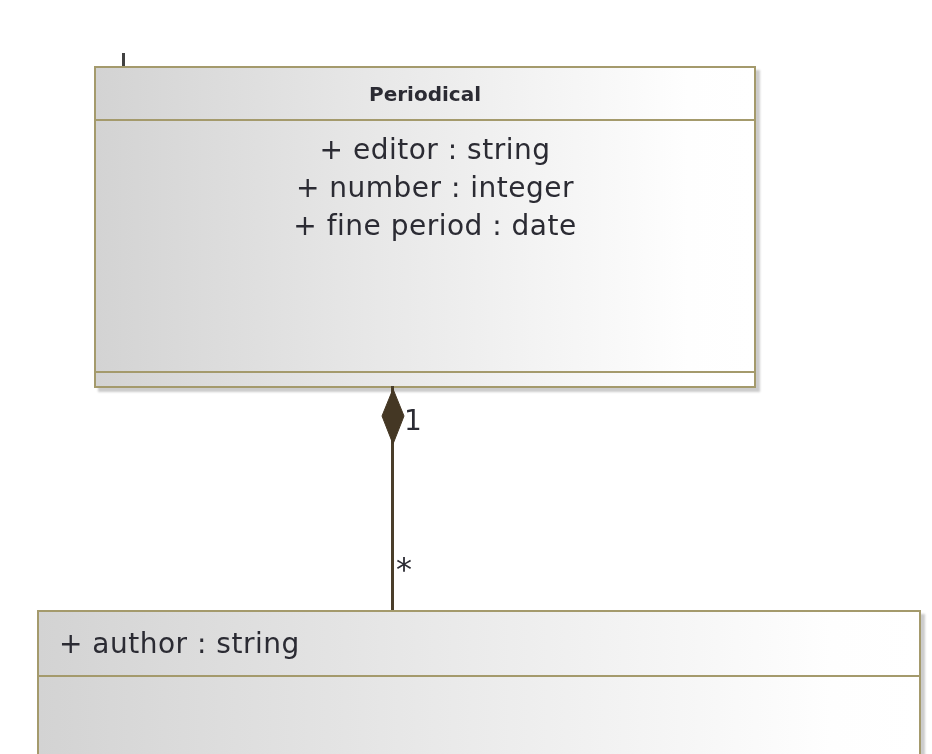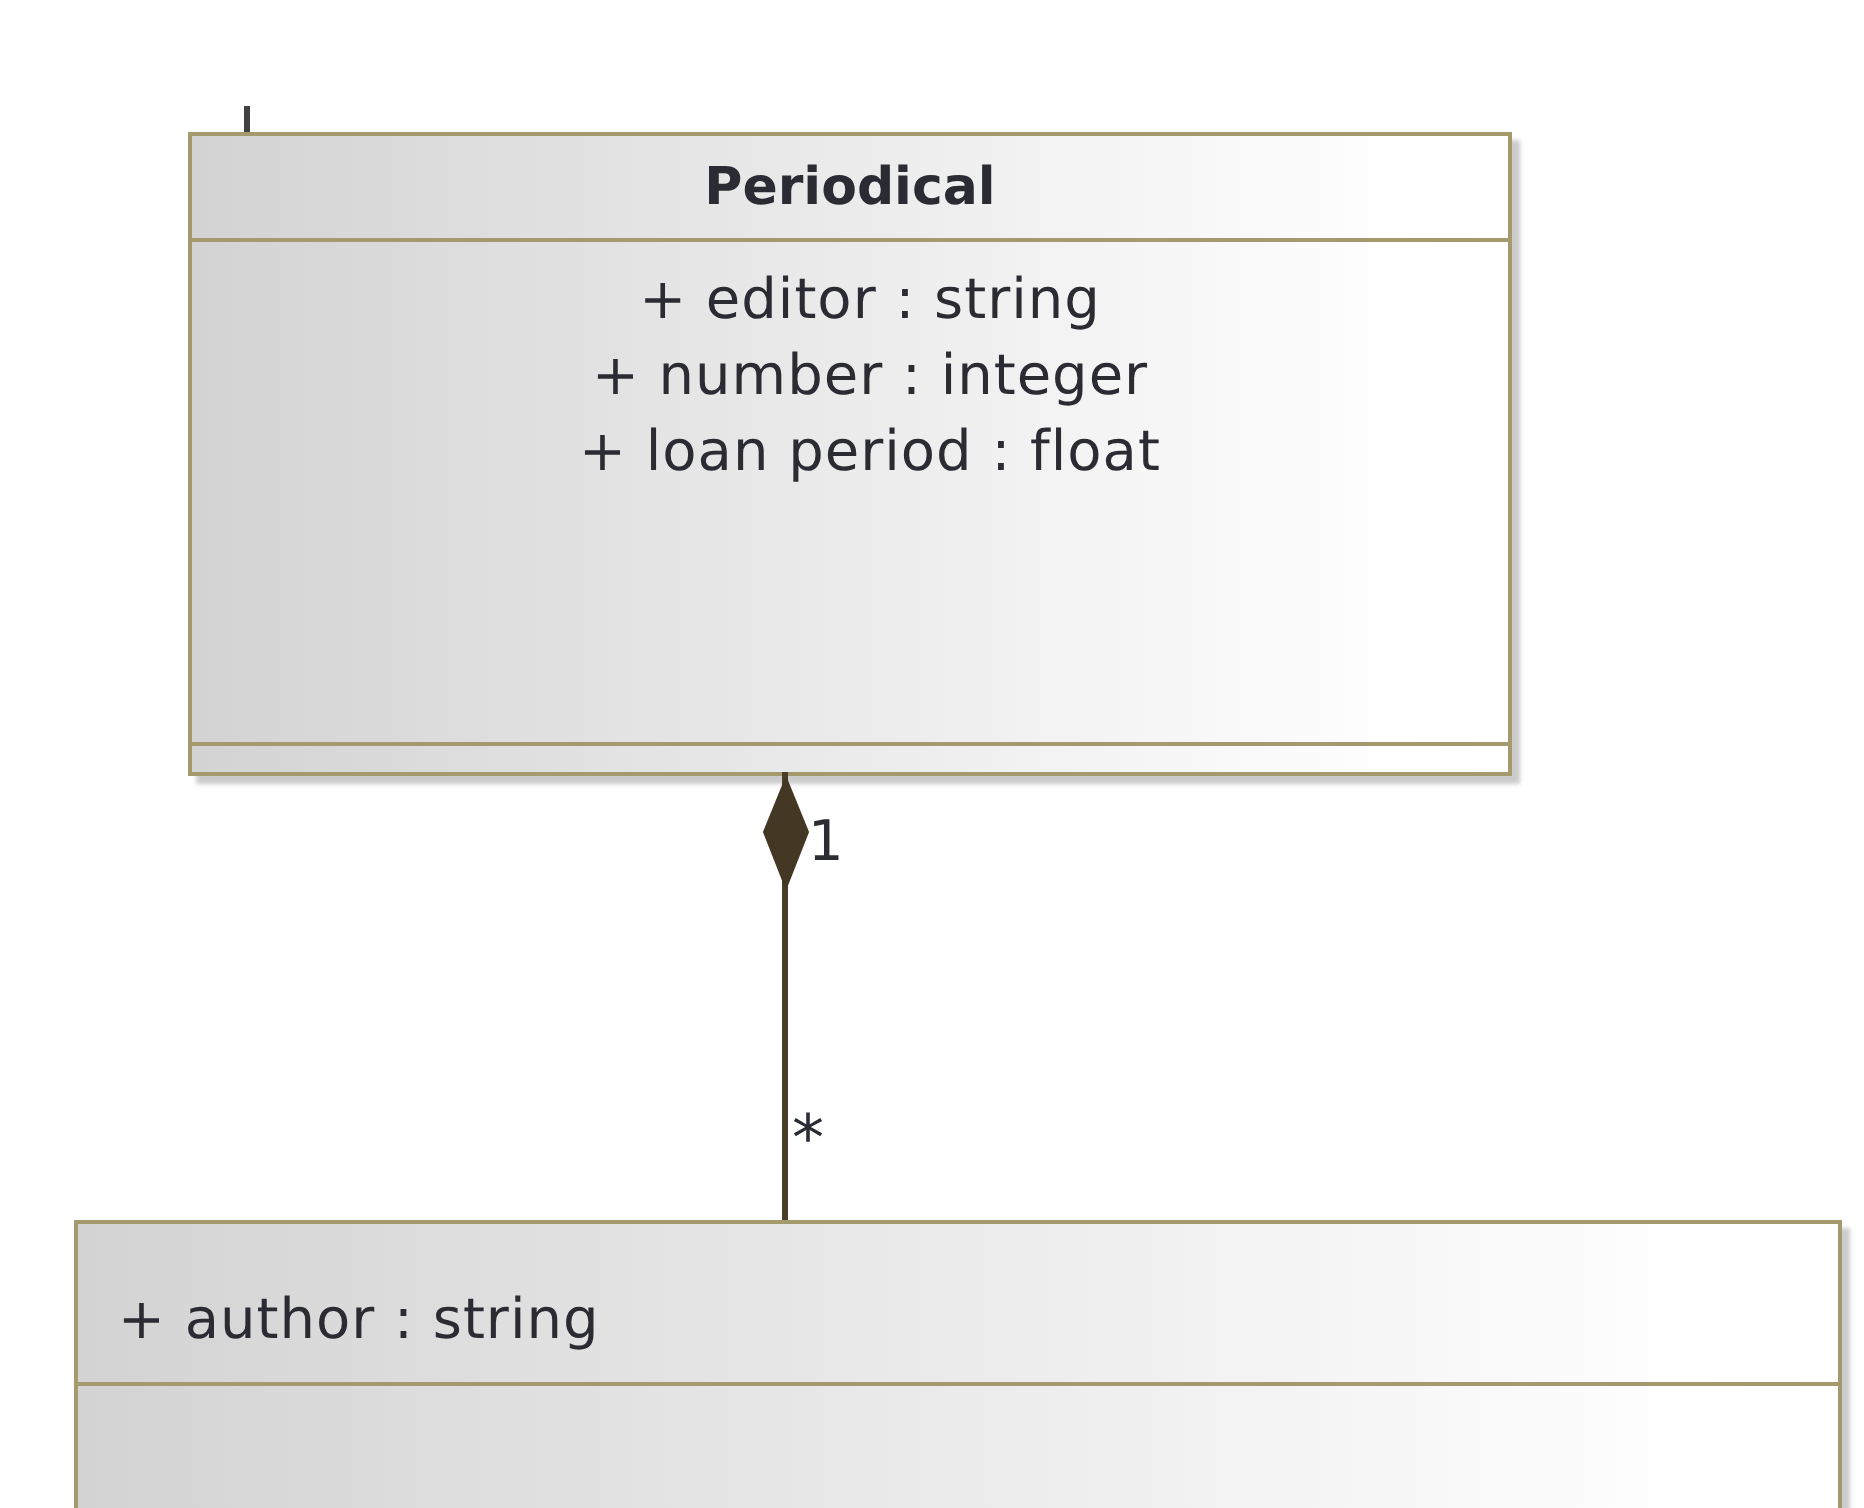--- a/index.html
+++ b/index.html
@@ -33,30 +33,30 @@
   .box-periodical{left:94px;top:66px;width:662px;height:322px;}
   .box-article{left:37px;top:610px;width:884px;height:210px;}
   .class-header{
     flex:0 0 auto;
     display:flex;align-items:center;justify-content:center;
     border-bottom:2px solid var(--border);
   }
   .box-periodical .class-header{height:51px;}
   .box-article .class-header{height:56px;}
   .class-title{
-    font-weight:bold;font-size:26px;line-height:1;color:var(--text);
+    font-weight:bold;font-size:20px;line-height:1;color:var(--text);
   }
   .class-attrs{
     flex:0 0 auto;
     border-bottom:2px solid var(--border);
     padding:10px 0 0 20px;
     font-size:28px;letter-spacing:0.5px;
   }
   .box-periodical .class-attrs{height:240px;}
-  .box-article .class-attrs{height:63px;padding-top:16px;display:flex;align-items:center;}
+  .box-article .class-attrs{height:63px;padding-top:0;display:flex;align-items:center;}
   .attr-row{height:38px;line-height:38px;white-space:nowrap;text-align:center;}
   .class-ops{flex:1 1 auto;}
   .conn-line{
     position:absolute;left:391px;top:386px;width:3px;height:228px;
     background:var(--connector);
   }
   .diamond{
     position:absolute;left:381px;top:389px;width:24px;height:55px;
   }
   .mult{
@@ -72,21 +72,21 @@
 
   <div class="tick"></div>
 
   <div class="class-box box-periodical">
     <div class="class-header">
       <span class="class-title">Periodical</span>
     </div>
     <div class="class-attrs">
       <div class="attr-row">+ editor : string</div>
       <div class="attr-row">+ number : integer</div>
-      <div class="attr-row">+ loan period : float</div>
+      <div class="attr-row">+ fine period : date</div>
     </div>
     <div class="class-ops"></div>
   </div>
 
   <div class="conn-line"></div>
   <svg class="diamond" viewBox="0 0 24 55" xmlns="http://www.w3.org/2000/svg">
     <polygon points="12,0 23,27 12,55 1,27" fill="#443724" stroke="#443724" stroke-width="1"></polygon>
   </svg>
   <div class="mult mult-source">1</div>
   <div class="mult mult-target">*</div>

